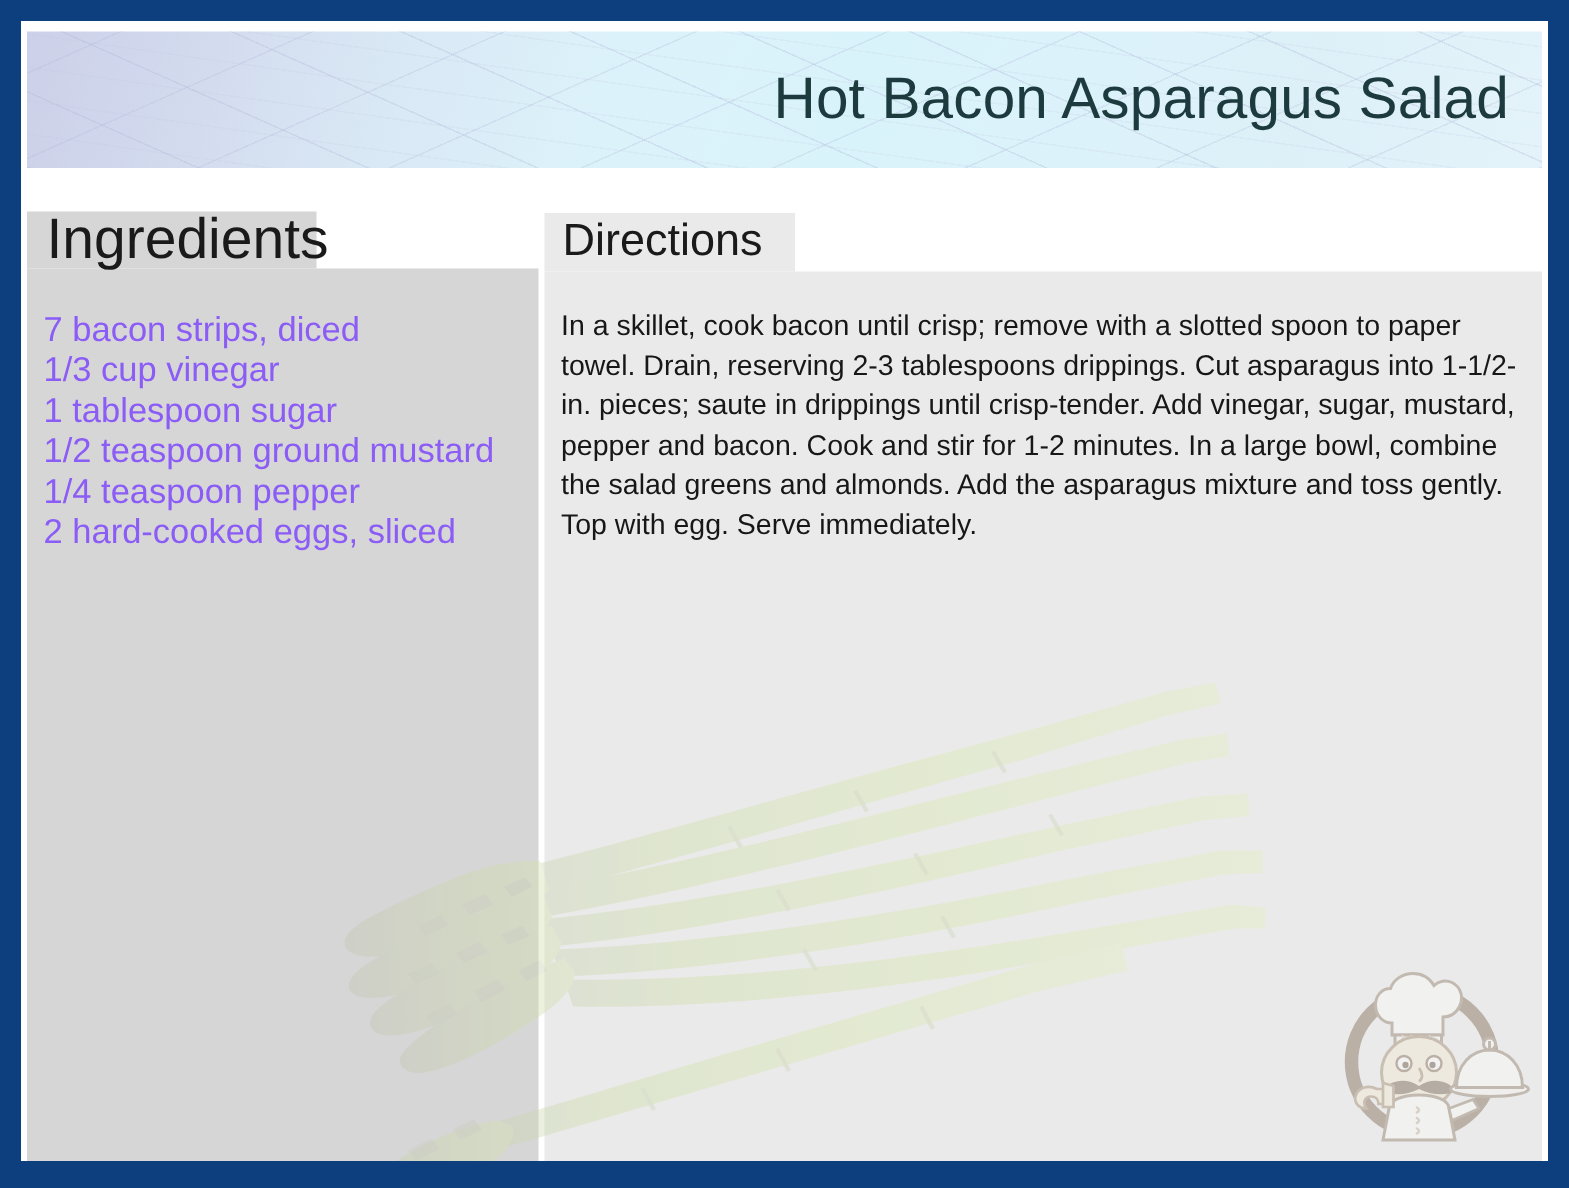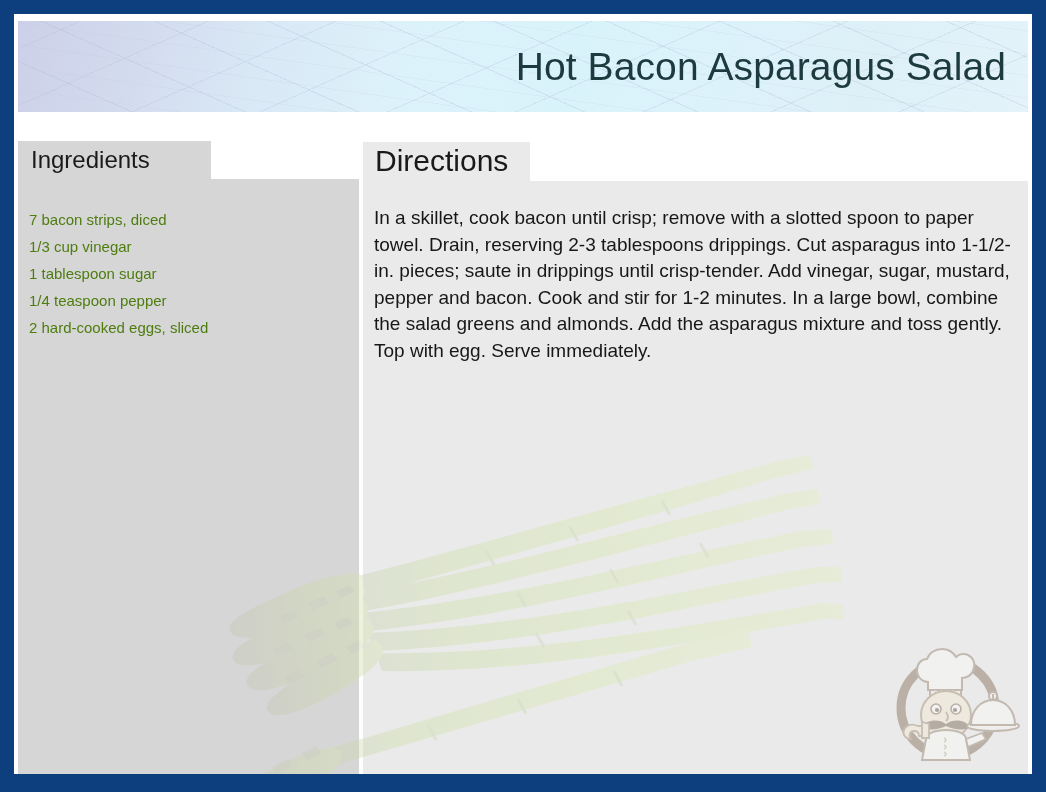--- a/index.html
+++ b/index.html
@@ -113,39 +113,39 @@
     left: 0px;
     top: 53px;
     width: 341px;
     height: 595px;
     background: #d6d6d6;
   }
   #ingredients-title {
     position: absolute;
     left: 13px;
     top: 16px;
-    font-size: 24px;
+    font-size: 38px;
     font-weight: 400;
     color: #1a1a1a;
     line-height: 36px;
     white-space: nowrap;
     z-index: 4;
   }
   #ingredients-list {
     position: absolute;
     left: 11px;
     top: 80px;
     width: 330px;
     list-style: none;
     z-index: 4;
   }
   #ingredients-list li {
-    font-size: 15px;
+    font-size: 23px;
     line-height: 27px;
-    color: #4d7c0f;
+    color: #8b5cf6;
     white-space: nowrap;
   }
 
   
   #directions-column {
     position: absolute;
     left: 345px;
     top: 0px;
     width: 665px;
     height: 648px;
@@ -230,20 +230,21 @@
     <div id="content-area">
 
       <div id="ingredients-column">
         <div id="ingredients-header-tab"></div>
         <div id="ingredients-panel"></div>
         <div id="ingredients-title">Ingredients</div>
         <ul id="ingredients-list">
           <li>7 bacon strips, diced</li>
           <li>1/3 cup vinegar</li>
           <li>1 tablespoon sugar</li>
+          <li>1/2 teaspoon ground mustard</li>
           <li>1/4 teaspoon pepper</li>
           <li>2 hard-cooked eggs, sliced</li>
         </ul>
       </div>
 
       <div id="directions-column">
         <div id="directions-header-tab"></div>
         <div id="directions-panel"></div>
         <div id="directions-title">Directions</div>
         <p id="directions-body">In a skillet, cook bacon until crisp; remove with a slotted spoon to paper towel. Drain, reserving 2-3 tablespoons drippings. Cut asparagus into 1-1/2-in. pieces; saute in drippings until crisp-tender. Add vinegar, sugar, mustard, pepper and bacon. Cook and stir for 1-2 minutes. In a large bowl, combine the salad greens and almonds. Add the asparagus mixture and toss gently. Top with egg. Serve immediately.</p>

